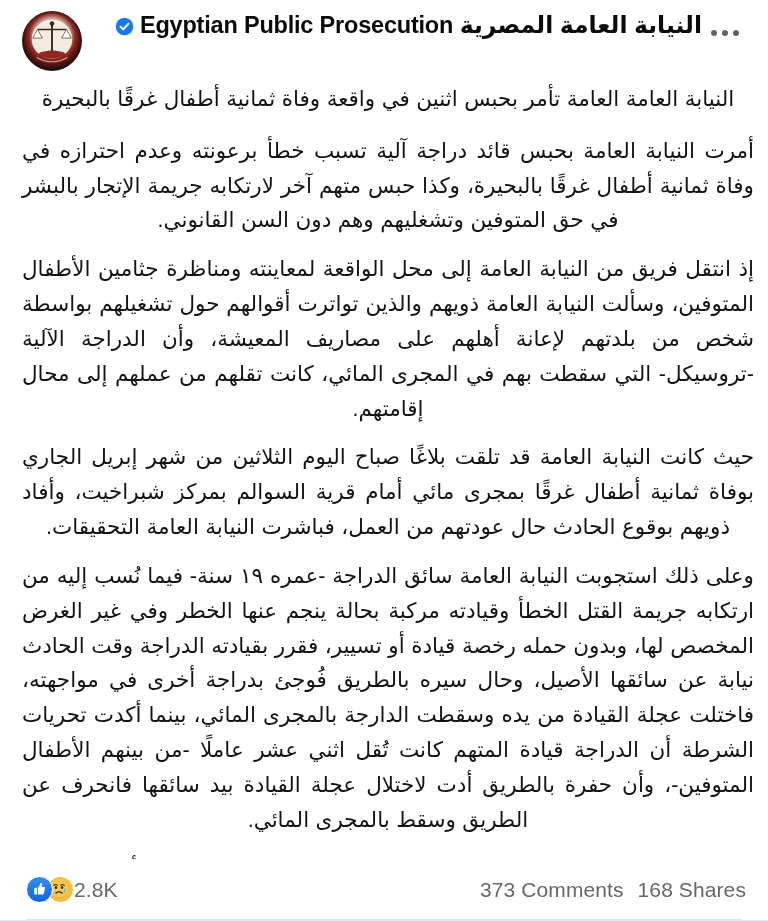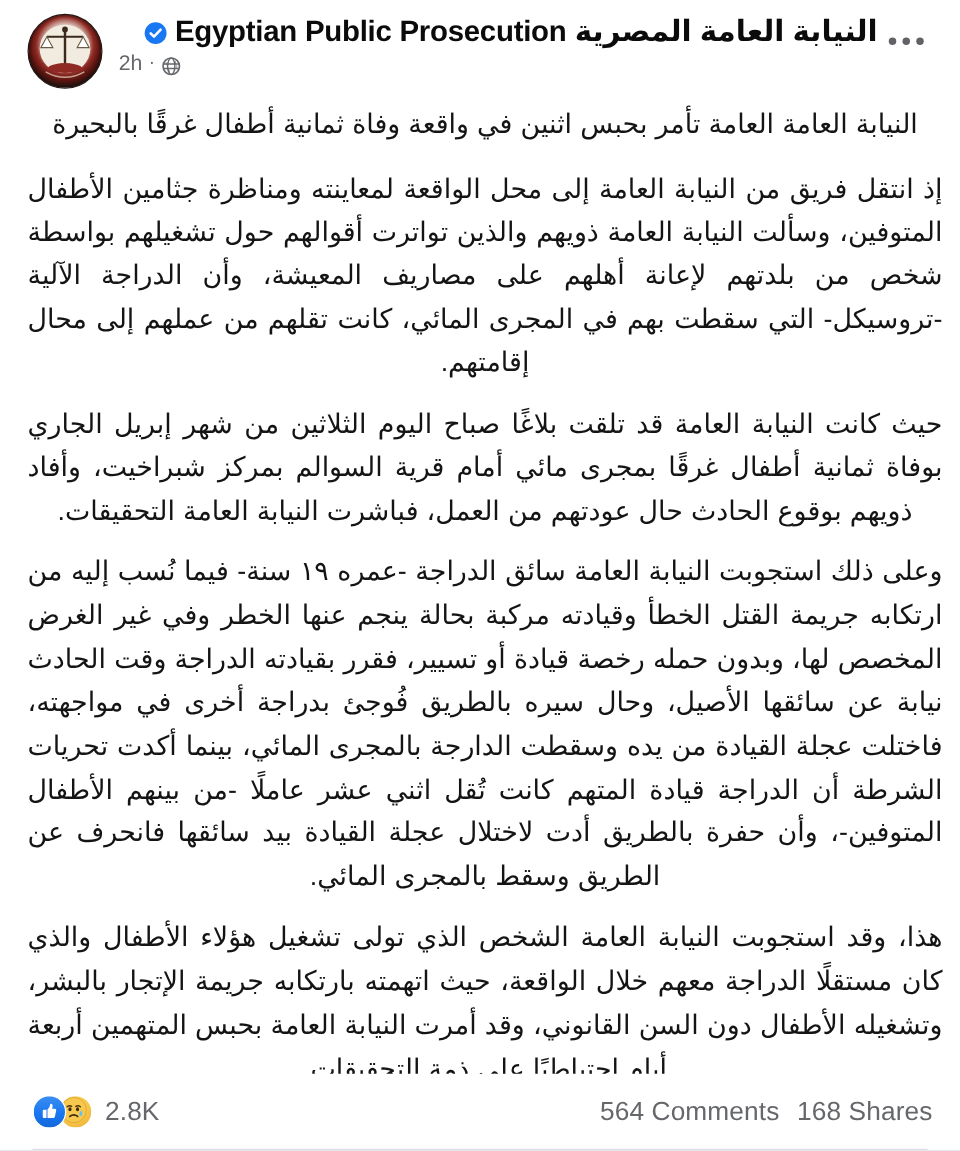--- a/index.html
+++ b/index.html
@@ -186,21 +186,20 @@
     background: radial-gradient(circle at 42% 34%, #fddd6b 0%, #f7c84e 48%, #e8ab2f 100%);
     border: 1.5px solid #ffffff;
     margin-left: -6px;
     z-index: 1;
   }
   .reaction-sad svg { position: absolute; left: 0; top: 0; }
 
   .reaction-count {
     font-size: 21px;
     color: #65676b;
-    margin-left: 10px;
     letter-spacing: 0.1px;
   }
 
   .engagement {
     display: flex;
     align-items: center;
     gap: 14px;
     font-size: 21px;
     color: #65676b;
     letter-spacing: 0.1px;
@@ -240,44 +239,32 @@
     <div class="header-text">
       <div class="name-row">
         <span class="page-name">النيابة العامة المصرية Egyptian Public Prosecution</span>
         <span class="verified-badge">
           <svg viewBox="0 0 20 20" width="19" height="19">
             <circle cx="10" cy="10" r="9.2" fill="#1877F2"></circle>
             <path d="M5.8 10.2 L8.6 13 L14.2 7" stroke="#ffffff" stroke-width="2.1" fill="none" stroke-linecap="round" stroke-linejoin="round"></path>
           </svg>
         </span>
       </div>
-      <div class="meta-row">
-        <span>2h</span>
-        <span class="meta-sep">·</span>
-        <span class="globe-icon">
-          <svg viewBox="0 0 16 16" width="16" height="16">
-            <circle cx="8" cy="8" r="6.6" fill="none" stroke="#65676b" stroke-width="1.3"></circle>
-            <ellipse cx="8" cy="8" rx="2.9" ry="6.6" fill="none" stroke="#65676b" stroke-width="1.1"></ellipse>
-            <path d="M1.6 6.2 H14.4 M1.6 9.8 H14.4" stroke="#65676b" stroke-width="1.1"></path>
-            <path d="M3.2 4 Q6 6.6 5 9.2 Q7.4 11 6.6 13.6" fill="#65676b" opacity="0.85"></path>
-            <path d="M11.4 3.4 Q9.6 5.4 11.6 6.6 Q13.6 7.4 12.4 10" fill="#65676b" opacity="0.85"></path>
-          </svg>
-        </span>
-      </div>
     </div>
 
     <div class="menu-dots">
       <span></span>
       <span></span>
       <span></span>
     </div>
   </div>
 
   <div class="post-body">
     <p class="para first">النيابة العامة العامة تأمر بحبس اثنين في واقعة وفاة ثمانية أطفال غرقًا بالبحيرة</p>
+    <p class="para">أمرت النيابة العامة بحبس قائد دراجة آلية تسبب خطأ برعونته وعدم احترازه في وفاة ثمانية أطفال غرقًا بالبحيرة، وكذا حبس متهم آخر لارتكابه جريمة الإتجار بالبشر في حق المتوفين وتشغليهم وهم دون السن القانوني.</p>
     <p class="para">إذ انتقل فريق من النيابة العامة إلى محل الواقعة لمعاينته ومناظرة جثامين الأطفال المتوفين، وسألت النيابة العامة ذويهم والذين تواترت أقوالهم حول تشغيلهم بواسطة شخص من بلدتهم لإعانة أهلهم على مصاريف المعيشة، وأن الدراجة الآلية -تروسيكل- التي سقطت بهم في المجرى المائي، كانت تقلهم من عملهم إلى محال إقامتهم.</p>
     <p class="para">حيث كانت النيابة العامة قد تلقت بلاغًا صباح اليوم الثلاثين من شهر إبريل الجاري بوفاة ثمانية أطفال غرقًا بمجرى مائي أمام قرية السوالم بمركز شبراخيت، وأفاد ذويهم بوقوع الحادث حال عودتهم من العمل، فباشرت النيابة العامة التحقيقات.</p>
     <p class="para">وعلى ذلك استجوبت النيابة العامة سائق الدراجة -عمره ١٩ سنة- فيما نُسب إليه من ارتكابه جريمة القتل الخطأ وقيادته مركبة بحالة ينجم عنها الخطر وفي غير الغرض المخصص لها، وبدون حمله رخصة قيادة أو تسيير، فقرر بقيادته الدراجة وقت الحادث نيابة عن سائقها الأصيل، وحال سيره بالطريق فُوجئ بدراجة أخرى في مواجهته، فاختلت عجلة القيادة من يده وسقطت الدارجة بالمجرى المائي، بينما أكدت تحريات الشرطة أن الدراجة قيادة المتهم كانت تُقل اثني عشر عاملًا -من بينهم الأطفال المتوفين-، وأن حفرة بالطريق أدت لاختلال عجلة القيادة بيد سائقها فانحرف عن الطريق وسقط بالمجرى المائي.</p>
     <p class="para">هذا، وقد استجوبت النيابة العامة الشخص الذي تولى تشغيل هؤلاء الأطفال والذي كان مستقلًا الدراجة معهم خلال الواقعة، حيث اتهمته بارتكابه جريمة الإتجار بالبشر، وتشغيله الأطفال دون السن القانوني، وقد أمرت النيابة العامة بحبس المتهمين أربعة أيام احتياطيًا على ذمة التحقيقات.</p>
 
   </div>
 
   <div class="post-footer">
 
     <div class="reactions">
@@ -298,20 +285,20 @@
             <ellipse cx="15.3" cy="11.4" rx="1.35" ry="1.7" fill="#3b2a0e"></ellipse>
             <path d="M8.6 17.6 Q12 14.9 15.4 17.6" stroke="#3b2a0e" stroke-width="1.5" fill="none" stroke-linecap="round"></path>
             <path d="M18.4 12.2 Q20.4 15.4 18.9 16.9 Q17.3 18 16.9 16 Q16.8 14.3 18.4 12.2 Z" fill="#5ec2f0"></path>
           </svg>
         </span>
       </div>
       <span class="reaction-count">2.8K</span>
     </div>
 
     <div class="engagement">
-      <span>564 Comments</span>
+      <span>373 Comments</span>
       <span>168 Shares</span>
     </div>
 
     <div class="footer-rule"></div>
   </div>
 
 </div>
 
 </body></html>

